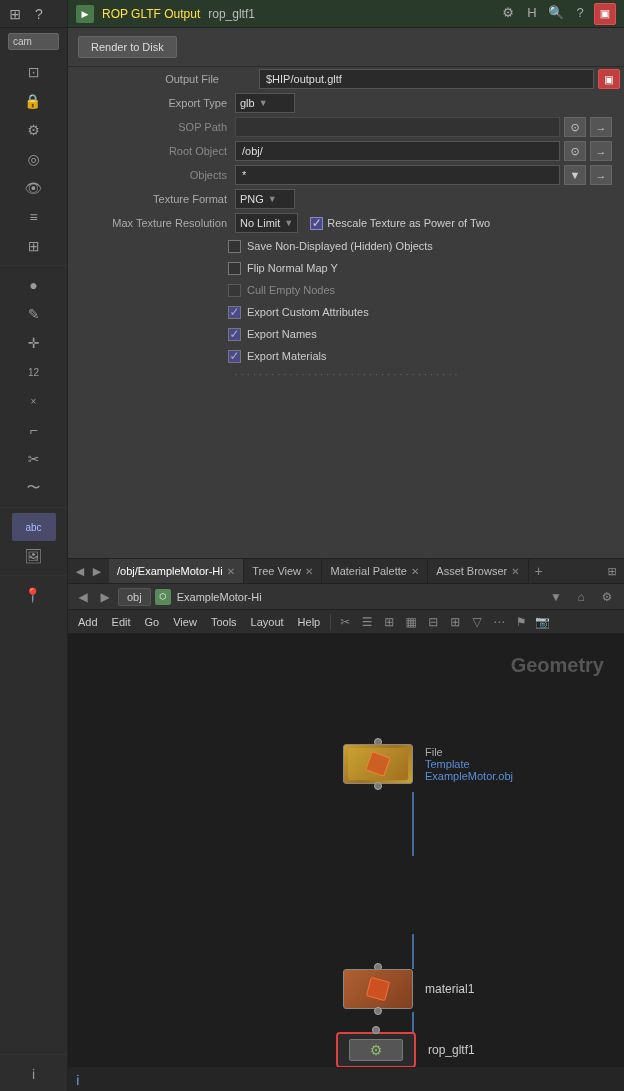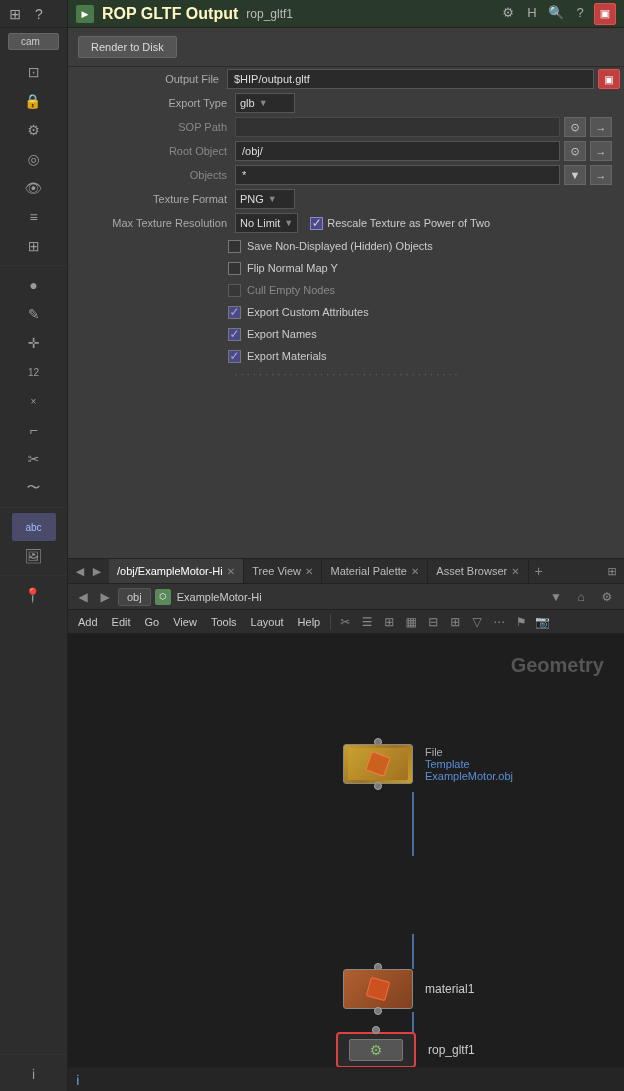--- a/index.html
+++ b/index.html
@@ -74,23 +74,23 @@
       height: 18px;
       background: #4a7a4a;
       border-radius: 2px;
       display: flex;
       align-items: center;
       justify-content: center;
       font-size: 10px;
       color: #fff;
     }
     .title-bar-text {
-      color: #fef9c3;
-      font-size: 16px;
-      font-weight: bold;
+      color: #fde047;
+      font-size: 12px;
+      font-weight: normal;
     }
     .title-bar-name {
       color: #bbb;
       font-size: 12px;
     }
     .title-bar-actions {
       margin-left: auto;
       display: flex;
       gap: 4px;
     }
@@ -522,20 +522,21 @@
       font-size: 14px;
       cursor: pointer;
     }
 
     
     .output-file-row {
       display: flex;
       align-items: center;
       height: 24px;
       padding: 0 4px;
+      gap: 32px;
     }
     .output-label {
       width: 155px;
       text-align: right;
       padding-right: 8px;
       color: #aaa;
       font-size: 11px;
       flex-shrink: 0;
     }
 
@@ -546,21 +547,21 @@
       font-size: 10px;
       padding: 2px 0;
     }
 
     
     .cam-btn {
       background: #555;
       border: 1px solid #666;
       color: #ccc;
       font-size: 10px;
-      padding: 2px 12px;
+      padding: 2px 4px;
       cursor: pointer;
       margin: 2px 4px;
       border-radius: 2px;
     }
 
     
     .side-icon-group {
       display: flex;
       flex-direction: column;
       align-items: center;

